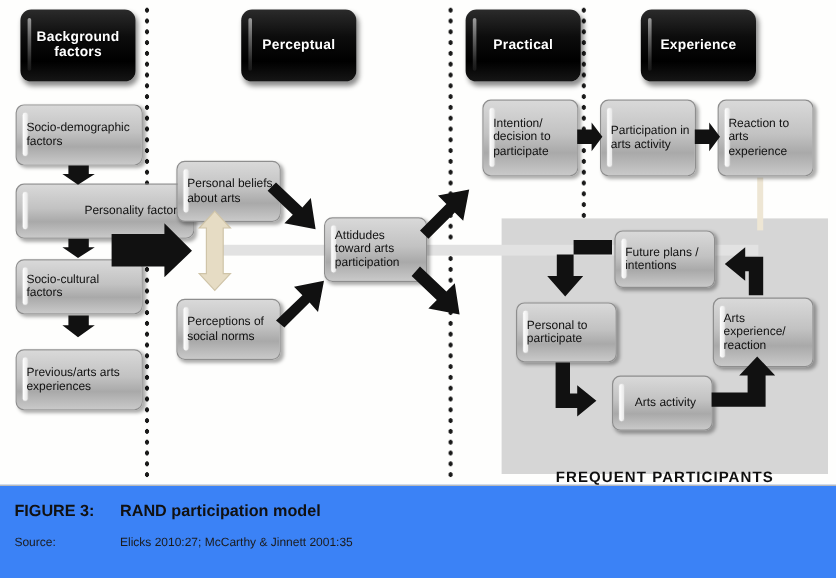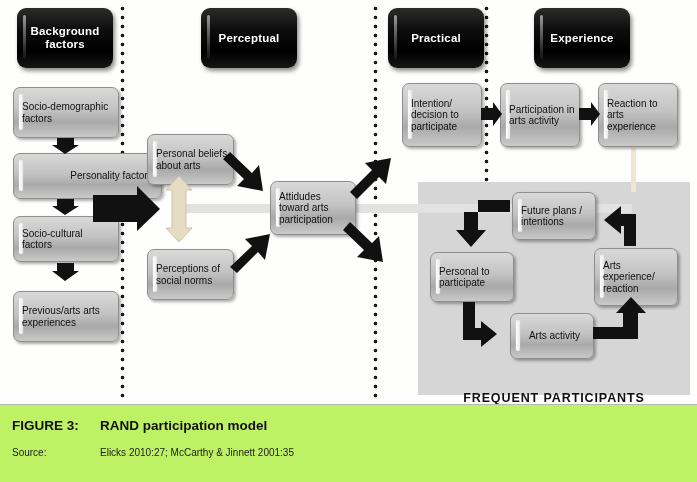--- a/index.html
+++ b/index.html
@@ -81,21 +81,21 @@
   }
   
   .lt-bar{position:absolute;background:#e2e2e2;z-index:3;}
   .beige-line{position:absolute;background:#eee6d4;z-index:3;}
   
   .arrows{position:absolute;left:0;top:0;width:697px;height:404px;z-index:4;pointer-events:none;}
   .arrows-top{z-index:7;}
   
   #caption{
     position:absolute;left:0;top:404px;width:697px;height:78px;
-    background:#bef264;
+    background:#3b82f6;
     border-top:1px solid #b9b9b9;
   }
   #cap-row1{position:absolute;left:12px;top:13px;font-weight:bold;font-size:13.5px;color:#111;}
   #cap-fig{display:inline-block;width:88px;}
   #cap-row2{position:absolute;left:12px;top:42px;font-size:10px;color:#1b1b1b;}
   #cap-src{display:inline-block;width:88px;}
 </style>
 </head>
 <body>
 

